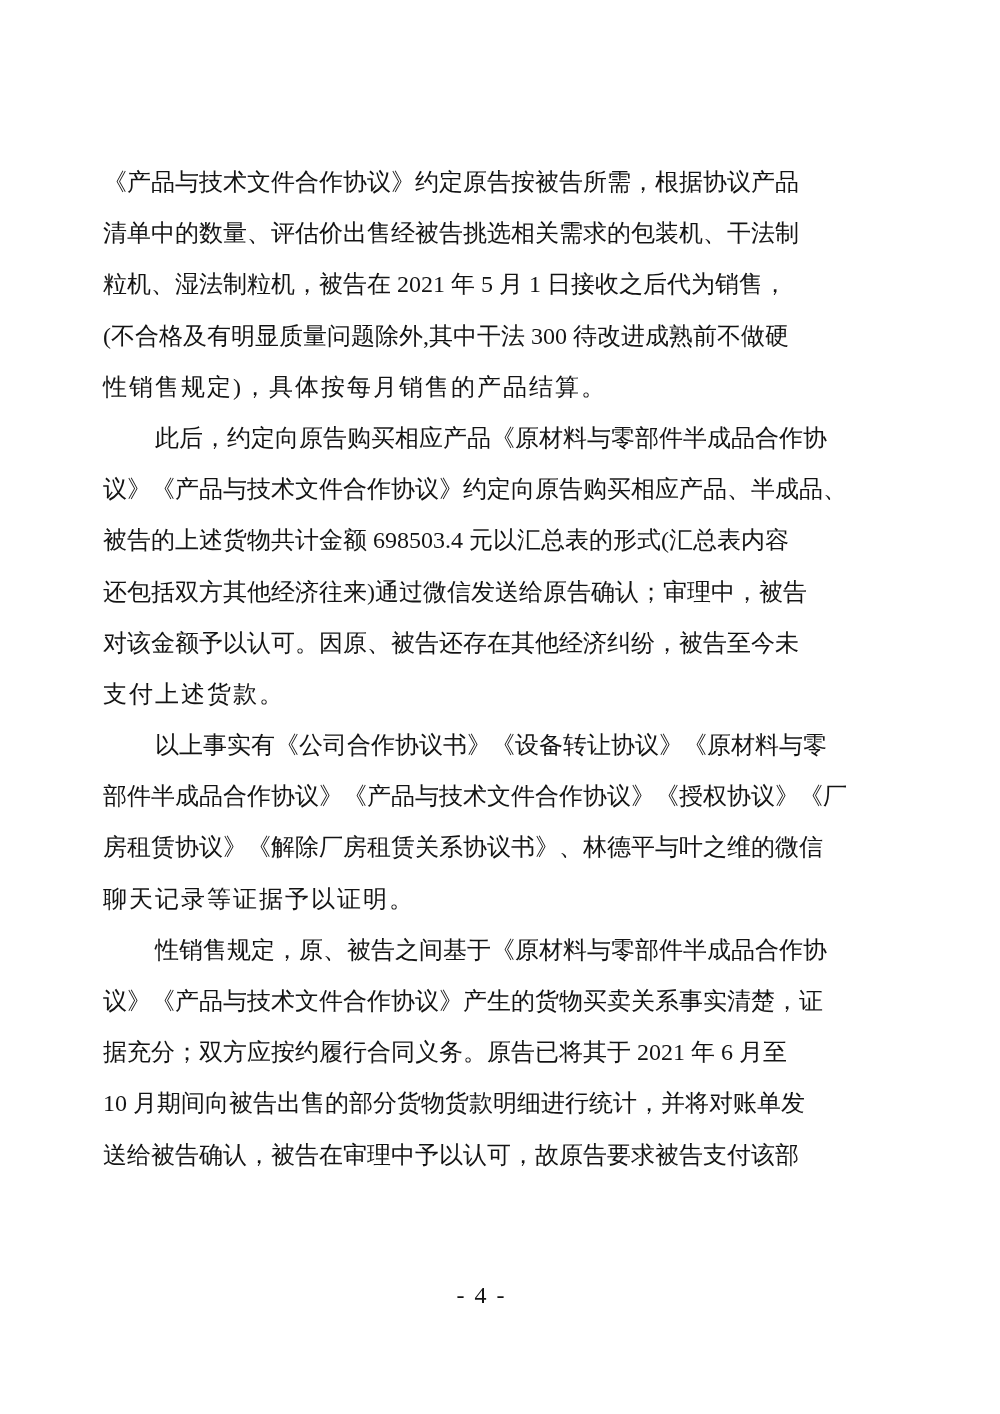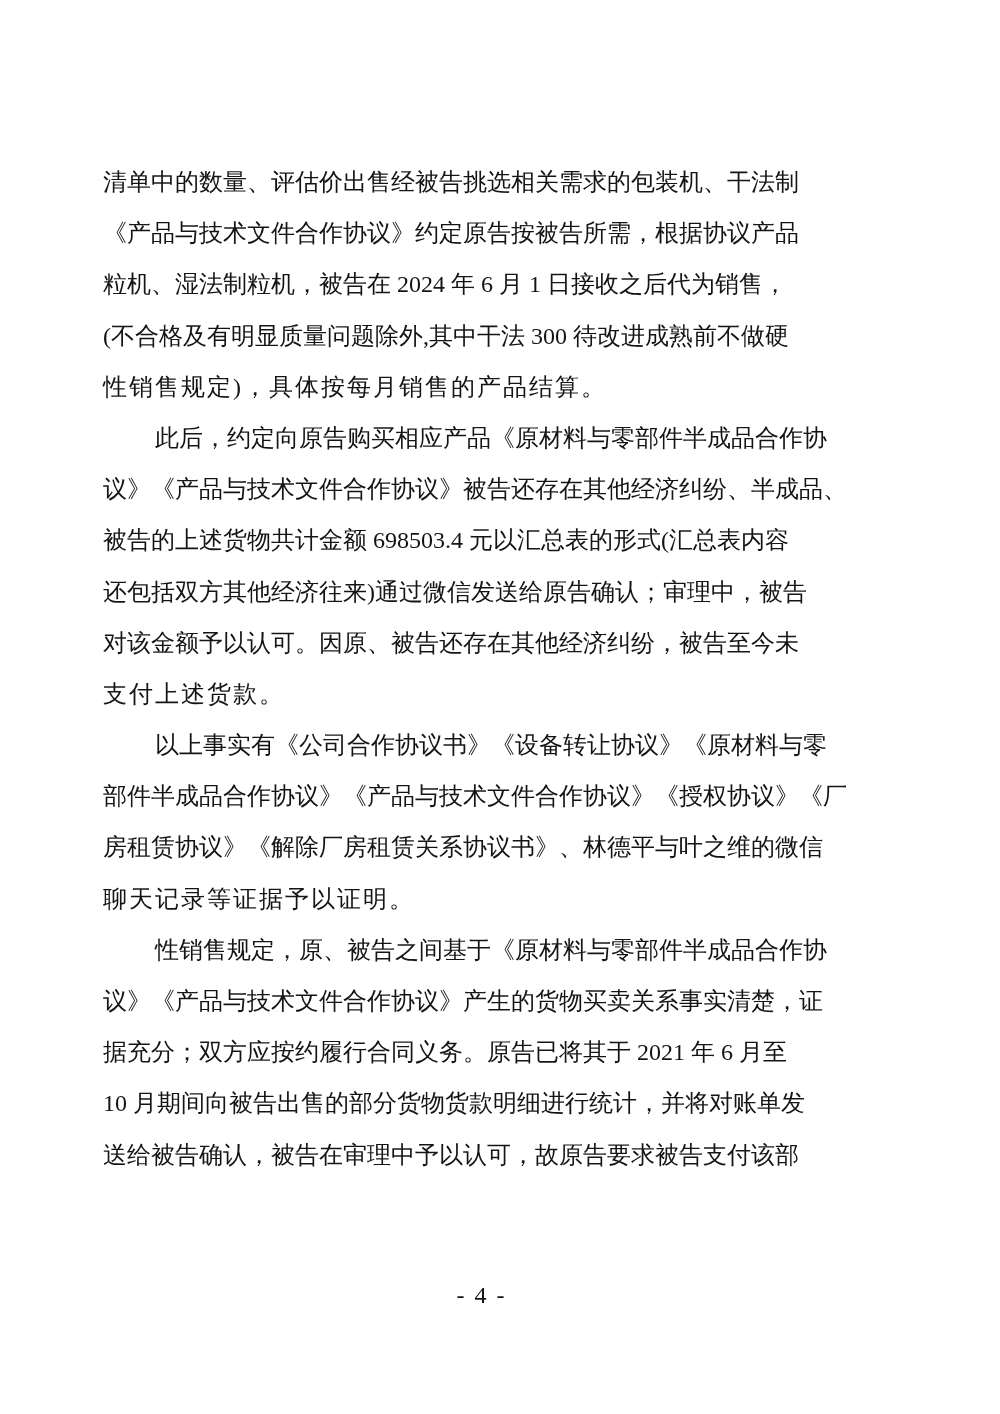--- a/index.html
+++ b/index.html
@@ -60,27 +60,27 @@
     font-size: 24px;
     letter-spacing: 2px;
     color: #141414;
   }
 </style>
 </head>
 <body>
 
 <div class="page">
   <div class="text-block">
+    <div class="line">《产品与技术文件合作协议》约定原告按被告所需，根据协议产品</div>
     <div class="line">清单中的数量、评估价出售经被告挑选相关需求的包装机、干法制</div>
-    <div class="line">《产品与技术文件合作协议》约定原告按被告所需，根据协议产品</div>
-    <div class="line">粒机、湿法制粒机，被告在 2024 年 6 月 1 日接收之后代为销售，</div>
+    <div class="line">粒机、湿法制粒机，被告在 2021 年 5 月 1 日接收之后代为销售，</div>
     <div class="line">(不合格及有明显质量问题除外,其中干法 300 待改进成熟前不做硬</div>
     <div class="line para-end">性销售规定)，具体按每月销售的产品结算。</div>
     <div class="line indent">此后，约定向原告购买相应产品《原材料与零部件半成品合作协</div>
-    <div class="line">议》《产品与技术文件合作协议》被告还存在其他经济纠纷、半成品、</div>
+    <div class="line">议》《产品与技术文件合作协议》约定向原告购买相应产品、半成品、</div>
     <div class="line">被告的上述货物共计金额 698503.4 元以汇总表的形式(汇总表内容</div>
     <div class="line">还包括双方其他经济往来)通过微信发送给原告确认；审理中，被告</div>
     <div class="line">对该金额予以认可。因原、被告还存在其他经济纠纷，被告至今未</div>
     <div class="line para-end">支付上述货款。</div>
     <div class="line indent">以上事实有《公司合作协议书》《设备转让协议》《原材料与零</div>
     <div class="line">部件半成品合作协议》《产品与技术文件合作协议》《授权协议》《厂</div>
     <div class="line">房租赁协议》《解除厂房租赁关系协议书》、林德平与叶之维的微信</div>
     <div class="line para-end">聊天记录等证据予以证明。</div>
     <div class="line indent">性销售规定，原、被告之间基于《原材料与零部件半成品合作协</div>
     <div class="line">议》《产品与技术文件合作协议》产生的货物买卖关系事实清楚，证</div>

